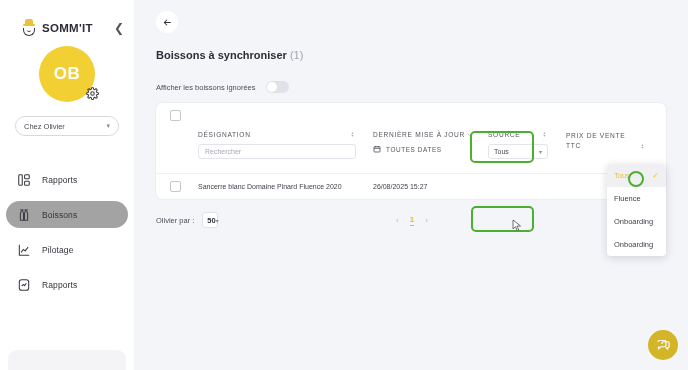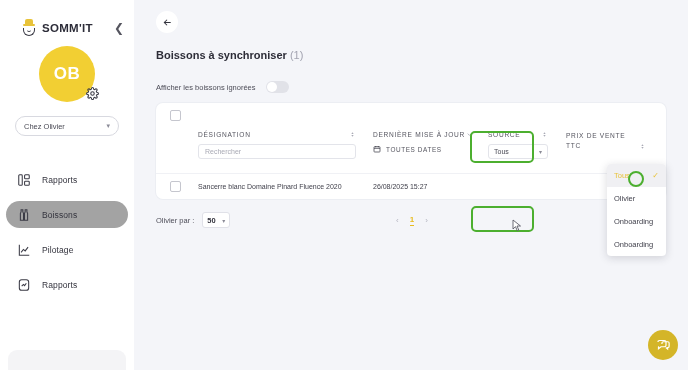--- a/index.html
+++ b/index.html
@@ -225,21 +225,21 @@
   }
   .act-ico svg { width: 11px; height: 11px; display: block; }
 
   
   #footer {
     margin-top: 13px; display: flex; align-items: center;
     position: relative;
   }
   #per-page-label { font-size: 7.5px; color: #4d4d58; margin-right: 8px; }
   #per-page-select {
-    width: 28px; height: 16px;
+    width: 16px; height: 16px;
     border: 1px solid #e0e1e8; border-radius: 3px; background: #fff;
     display: flex; align-items: center; padding: 0 4px; cursor: pointer;
   }
   #per-page-select .p-val { font-size: 7.5px; color: #33333d; font-weight: bold; }
   #per-page-select .p-caret { margin-left: auto; font-size: 6px; color: #8b8b97; }
   #pager {
     position: absolute; left: 240px;
     display: flex; align-items: center; gap: 11px;
   }
   .pg-arrow { font-size: 8px; color: #b4b5c0; cursor: pointer; }
@@ -502,21 +502,21 @@
       <span class="pg-arrow">›</span>
     </div>
   </div>
 
   <div id="source-dropdown">
     <div class="dd-item selected">
       <span>Tous</span>
       <span class="dd-check">✓</span>
     </div>
     <div class="dd-item">
-      <span>Olivier</span>
+      <span>Fluence</span>
     </div>
     <div class="dd-item">
       <span>Onboarding</span>
     </div>
     <div class="dd-item">
       <span>Onboarding</span>
     </div>
   </div>
 
   <div id="chat-bubble">

